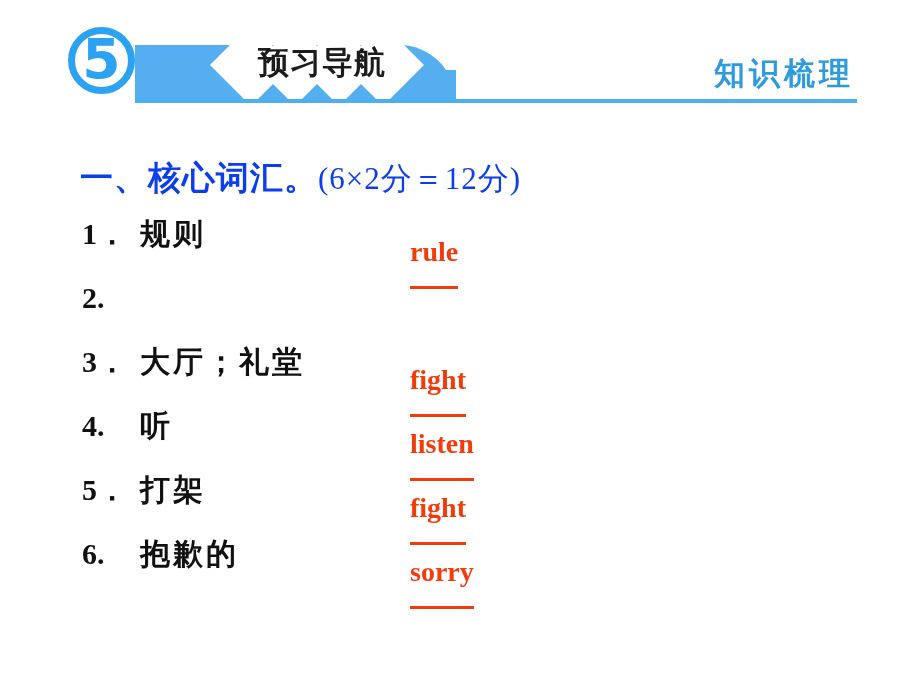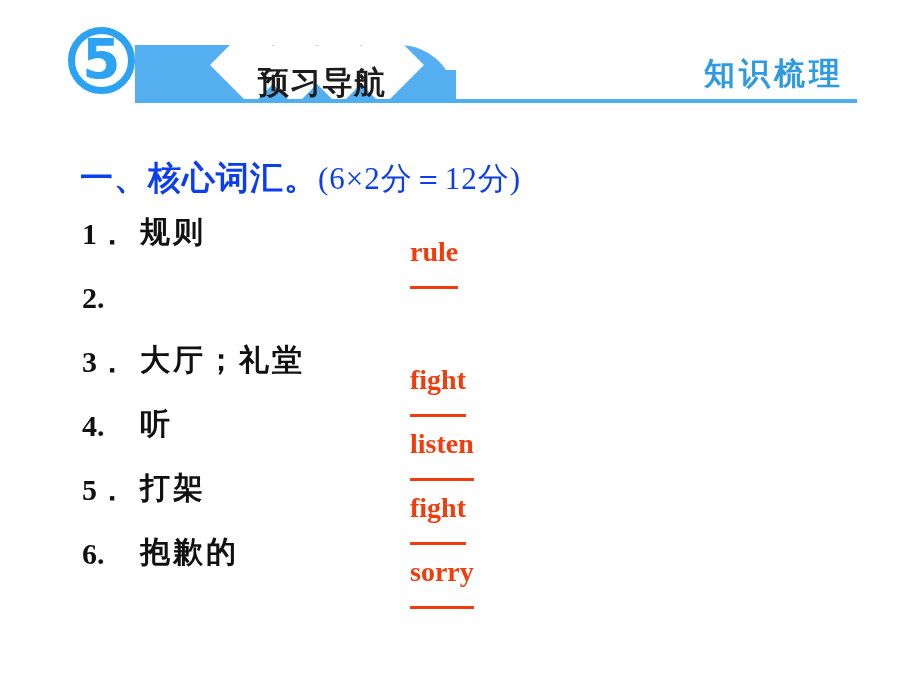--- a/index.html
+++ b/index.html
@@ -115,27 +115,26 @@
     top: 42px;
     width: 172px;
     text-align: center;
     font-family: "DejaVu Sans", sans-serif;
     font-size: 31px;
     font-weight: bold;
     color: #1b1b1b;
     letter-spacing: 1px;
     line-height: 40px;
     white-space: nowrap;
-    margin-top: 20px;
   }
 
   
   .section-title {
     position: absolute;
-    right: 76px;
+    right: 66px;
     top: 54px;
     font-family: "DejaVu Sans", sans-serif;
     font-size: 31px;
     font-weight: bold;
     color: #2E9BE0;
     letter-spacing: 4px;
     line-height: 38px;
     white-space: nowrap;
   }
 
@@ -193,21 +192,21 @@
     font-family: "Liberation Serif", "DejaVu Serif", serif;
     font-size: 30px;
     font-weight: bold;
     color: #111111;
     line-height: 40px;
   }
   .vocab-cn {
     position: absolute;
     left: 140px;
     top: 0px;
-    font-family: Liberation Mono, monospace;
+    font-family: Liberation Serif, serif;
     font-size: 30px;
     font-weight: bold;
     color: #111111;
     letter-spacing: 3px;
     line-height: 44px;
     white-space: nowrap;
   }
   .vocab-en {
     position: absolute;
     left: 410px;

